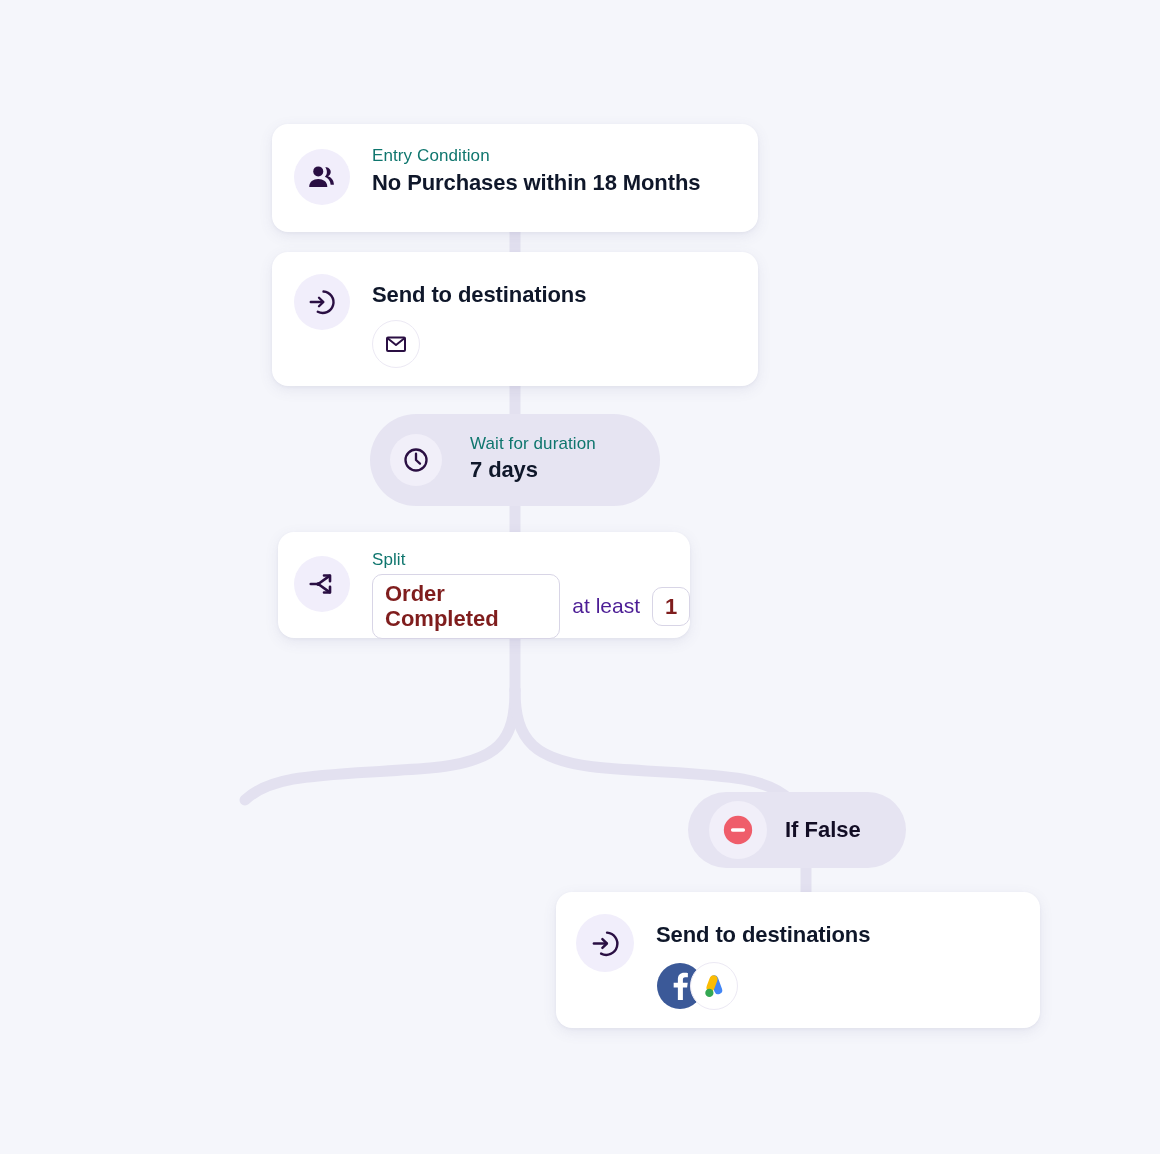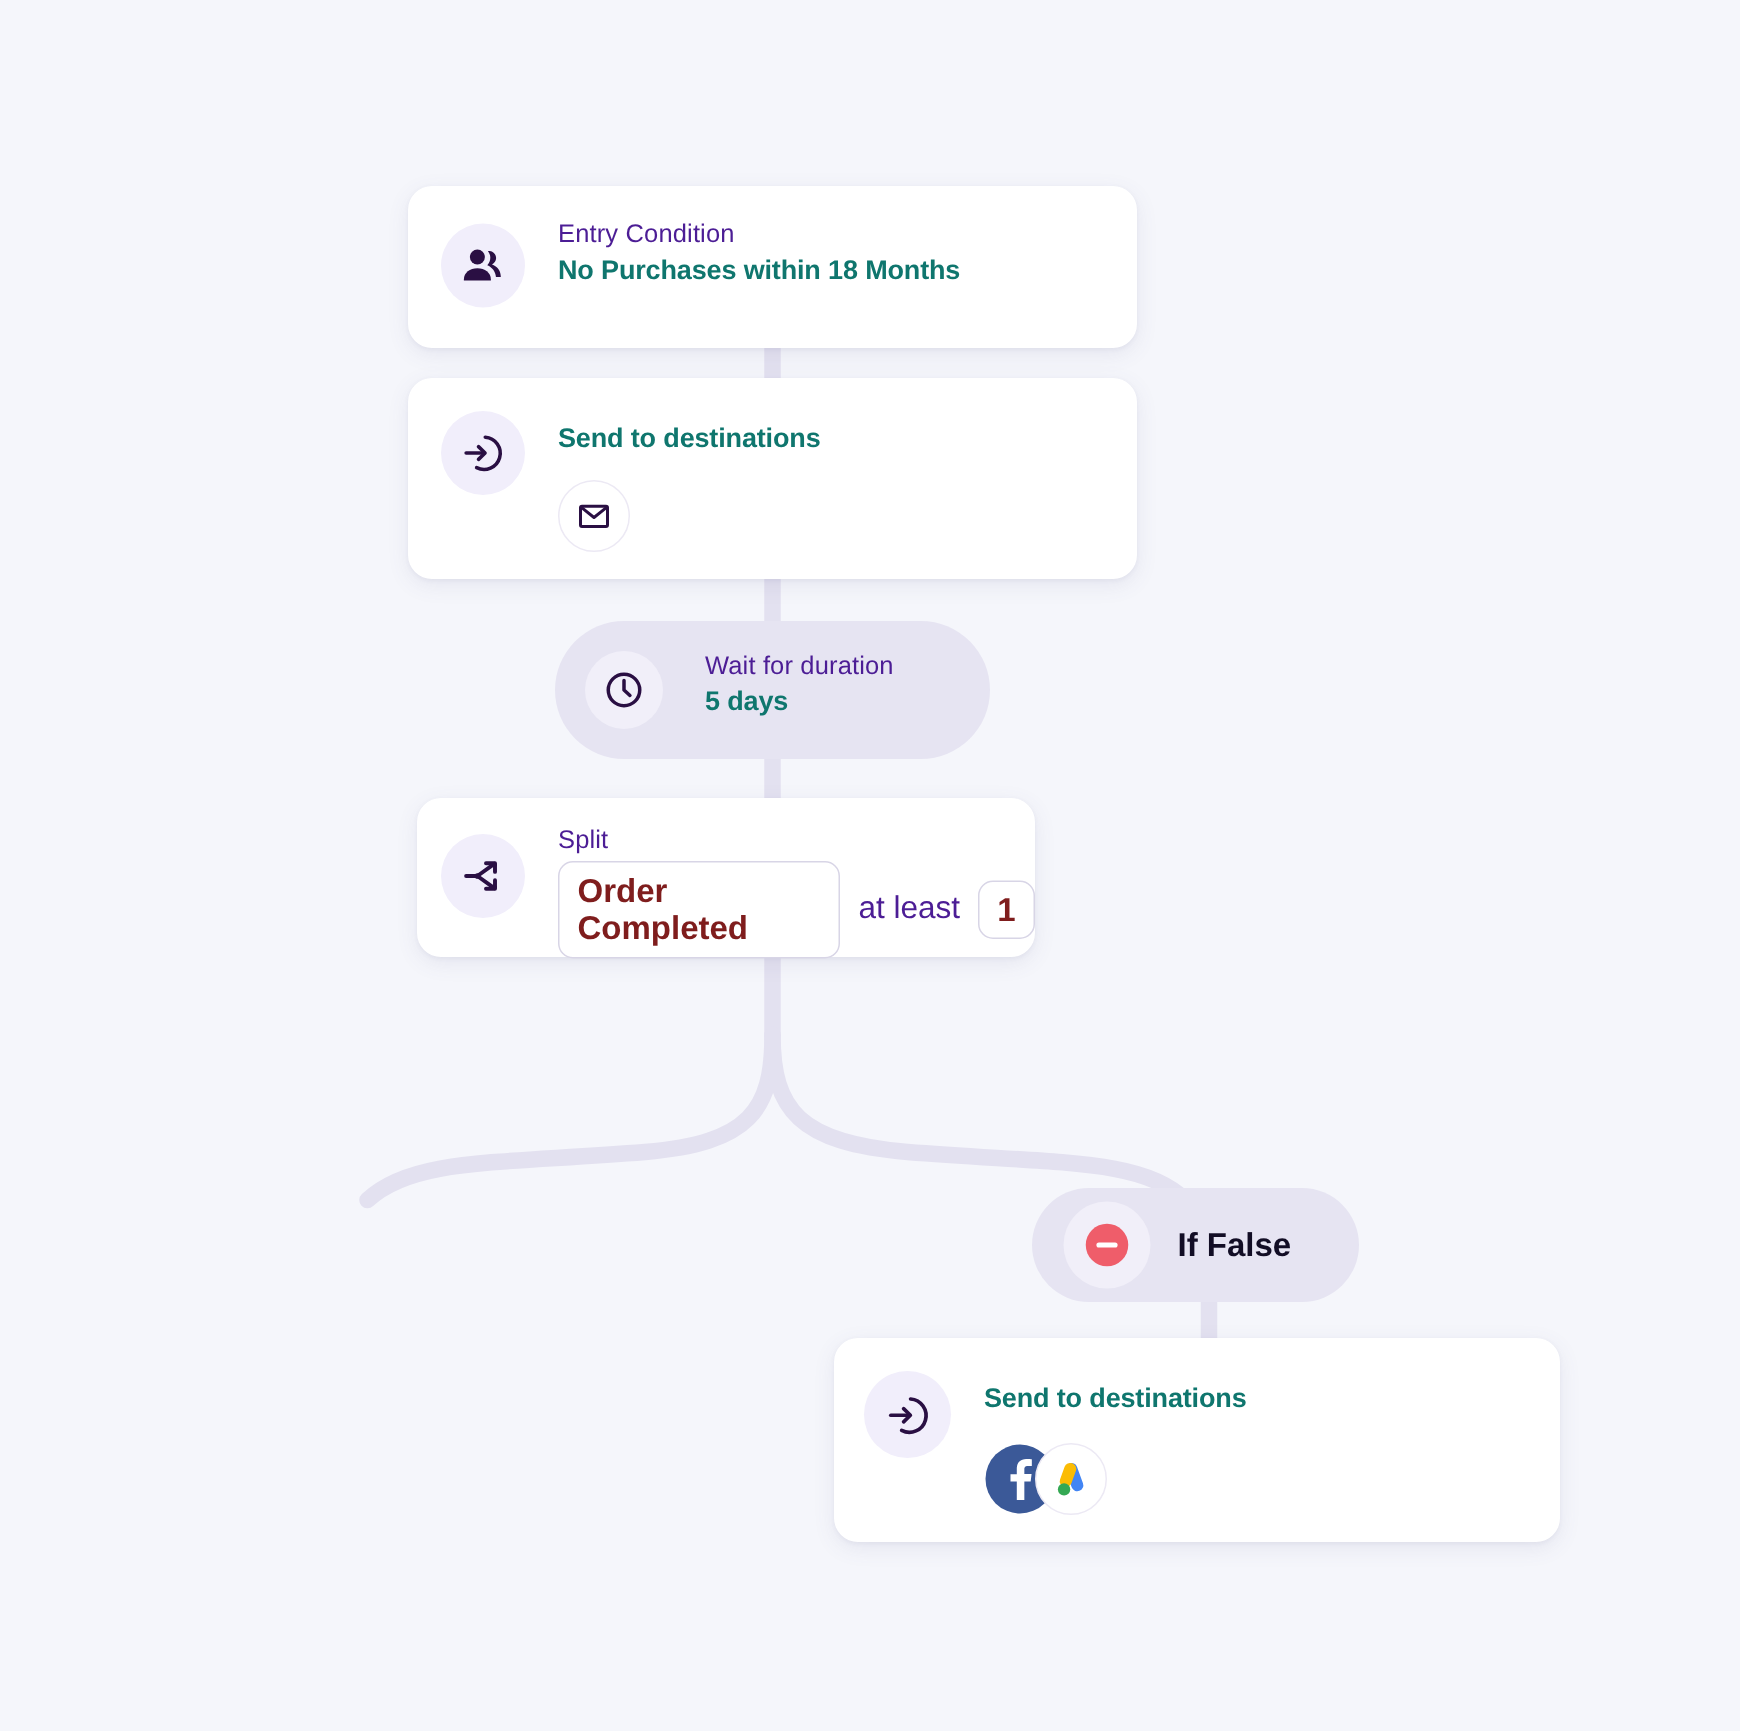--- a/index.html
+++ b/index.html
@@ -40,28 +40,28 @@
     position: absolute;
     border-radius: 50%;
     background: #f1eefb;
     display: flex;
     align-items: center;
     justify-content: center;
   }
   .icon-circle svg { display: block; }
 
   .label-muted {
-    color: #4c1d95;
+    color: #0f766e;
     font-size: 17px;
     font-weight: 500;
     letter-spacing: 0.1px;
   }
   .label-strong {
-    color: #0f766e;
-    font-size: 18px;
+    color: #0f172a;
+    font-size: 22px;
     font-weight: 700;
     letter-spacing: -0.1px;
   }
 
   
   #card-entry {
     left: 272px; top: 124px; width: 486px; height: 108px;
   }
   #card-entry .icon-circle { left: 22px; top: 25px; width: 56px; height: 56px; }
   #card-entry .txt { position: absolute; left: 100px; top: 22px; }
@@ -219,21 +219,21 @@
 
   <div id="pill-wait">
     <div class="icon-circle">
       <svg width="28" height="28" viewBox="0 0 24 24" fill="none" stroke="#2a0f43" stroke-width="2" stroke-linecap="round" stroke-linejoin="round">
         <circle cx="12" cy="12" r="9"></circle>
         <path d="M12 6.6V12l3.4 3.1"></path>
       </svg>
     </div>
     <div class="txt">
       <span class="label-muted">Wait for duration</span>
-      <span class="label-strong">5 days</span>
+      <span class="label-strong">7 days</span>
     </div>
   </div>
 
   <div class="card" id="card-split">
     <div class="icon-circle">
       <svg width="30" height="30" viewBox="0 0 24 24" fill="none" stroke="#2a0f43" stroke-width="2.1" stroke-linecap="round" stroke-linejoin="round">
         <path d="M3 12h6"></path>
         <path d="M9 12 18 5.5"></path>
         <path d="M9 12 18 18.5"></path>
         <path d="M13.6 5.2h4.8v4.6"></path>

